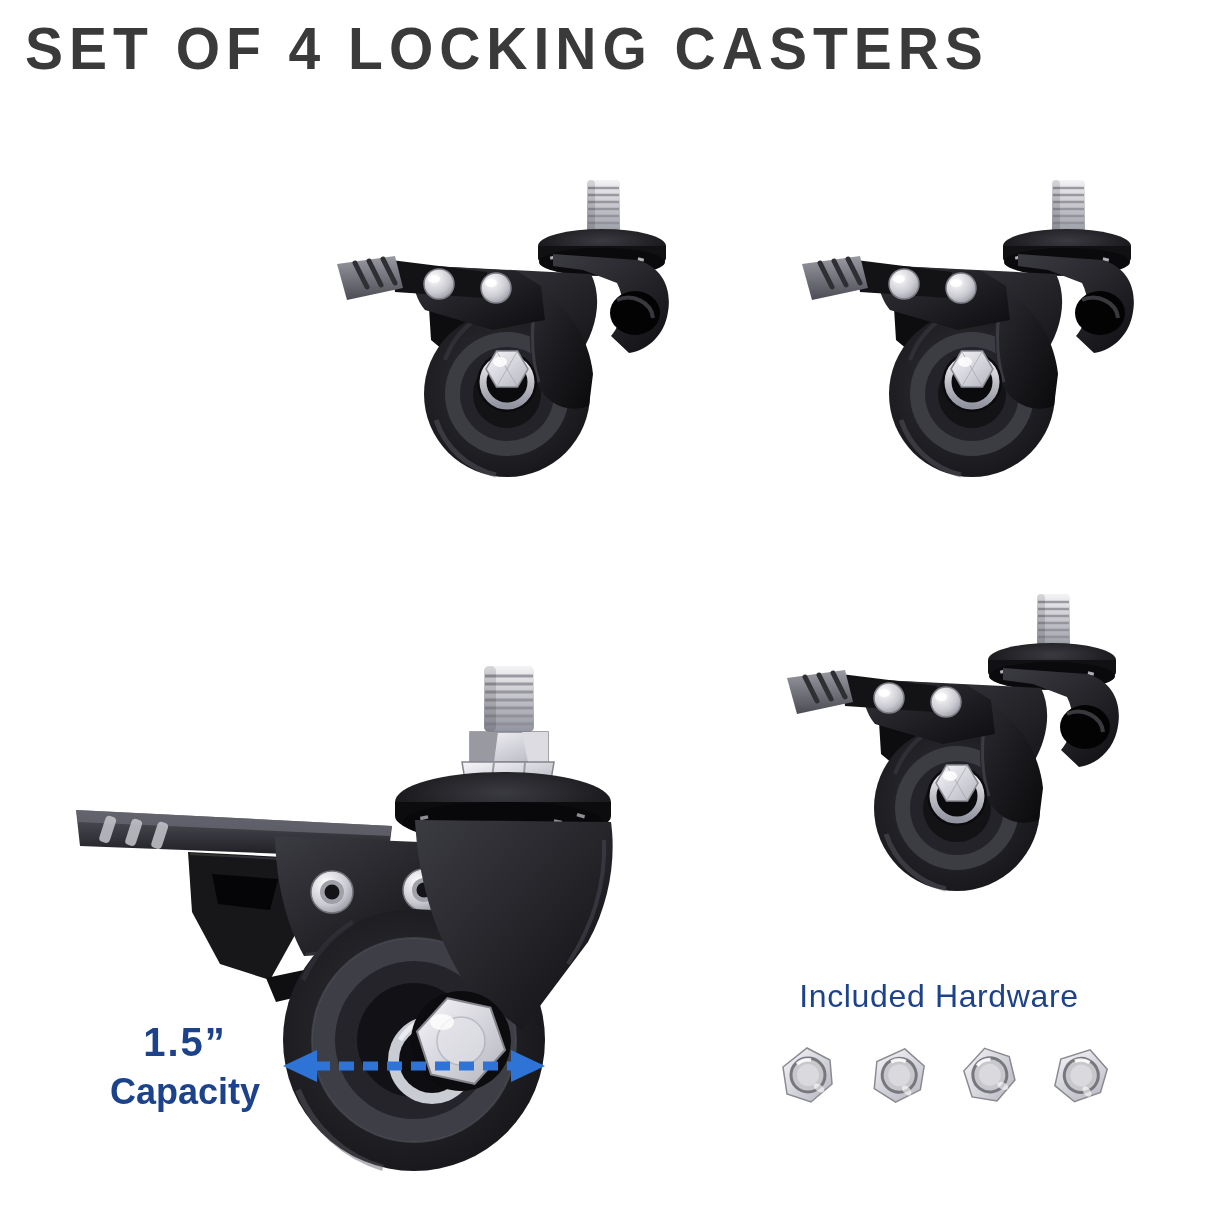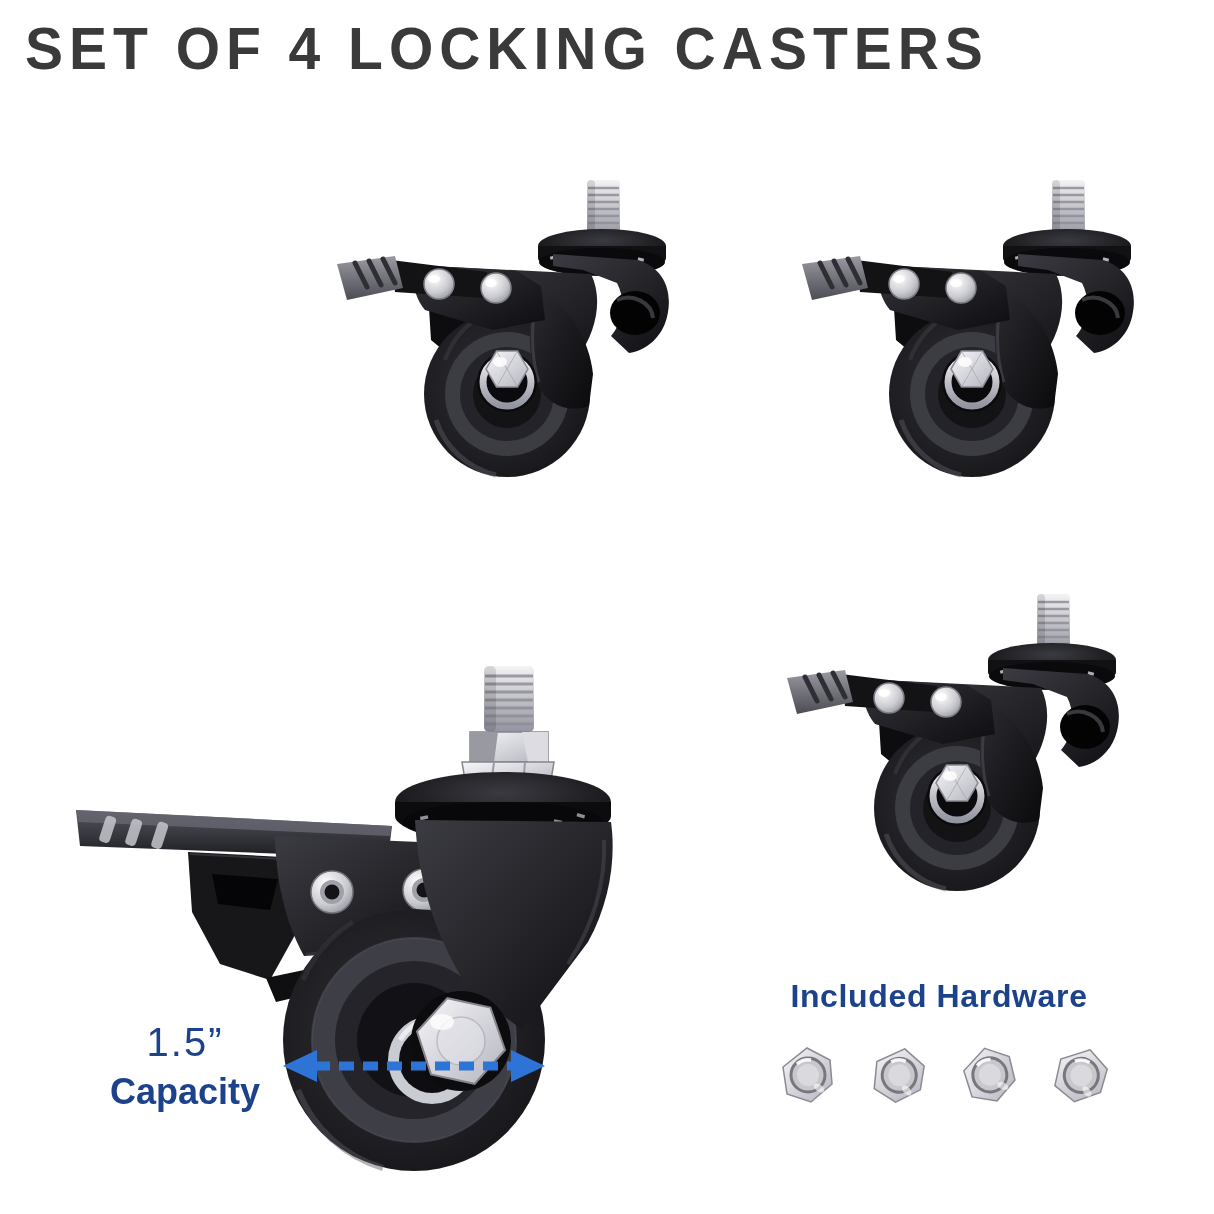--- a/index.html
+++ b/index.html
@@ -12,24 +12,24 @@
     left:25px;top:14px;font-size:57px;font-weight:800;letter-spacing:.105em;
     color:var(--title-gray,#3a3a3a);white-space:nowrap;transform:scaleY(1.04);
     transform-origin:top left;
   }
   .weight-block{left:30px;top:302px;width:310px;text-align:center;}
   .weight-block .icon-wrap{display:block;margin:0 auto 6px auto;width:175px;height:112px;}
   .weight-heading{font-size:33px;font-weight:bold;color:var(--navy,#1d428c);letter-spacing:.01em;}
   .weight-line{font-size:30px;color:var(--slate-blue,#4a6fa8);line-height:1.2;}
   .mount-note{left:55px;top:668px;font-size:36px;font-weight:bold;color:var(--navy,#1d428c);white-space:nowrap;}
   .diameter-block{left:75px;top:1020px;width:220px;text-align:center;color:var(--navy,#1d428c);}
-  .diameter-value{font-size:40px;font-weight:normal;letter-spacing:.05em;}
+  .diameter-value{font-size:40px;font-weight:bold;letter-spacing:.05em;}
   .diameter-label{font-size:36px;font-weight:bold;margin-top:6px;}
   .hardware-heading{left:789px;top:978px;width:300px;text-align:center;font-size:32px;
-    font-weight:bold;color:var(--navy,#1d428c);letter-spacing:.02em;}
+    font-weight:normal;color:var(--navy,#1d428c);letter-spacing:.02em;}
   .nuts-row{left:778px;top:1046px;display:flex;gap:33px;}
   .caster{display:block;}
   svg{display:block;}
 </style>
 </head>
 <body>
 
 <div class="canvas">
 
   <svg width="0" height="0" style="position:absolute" aria-hidden="true">

